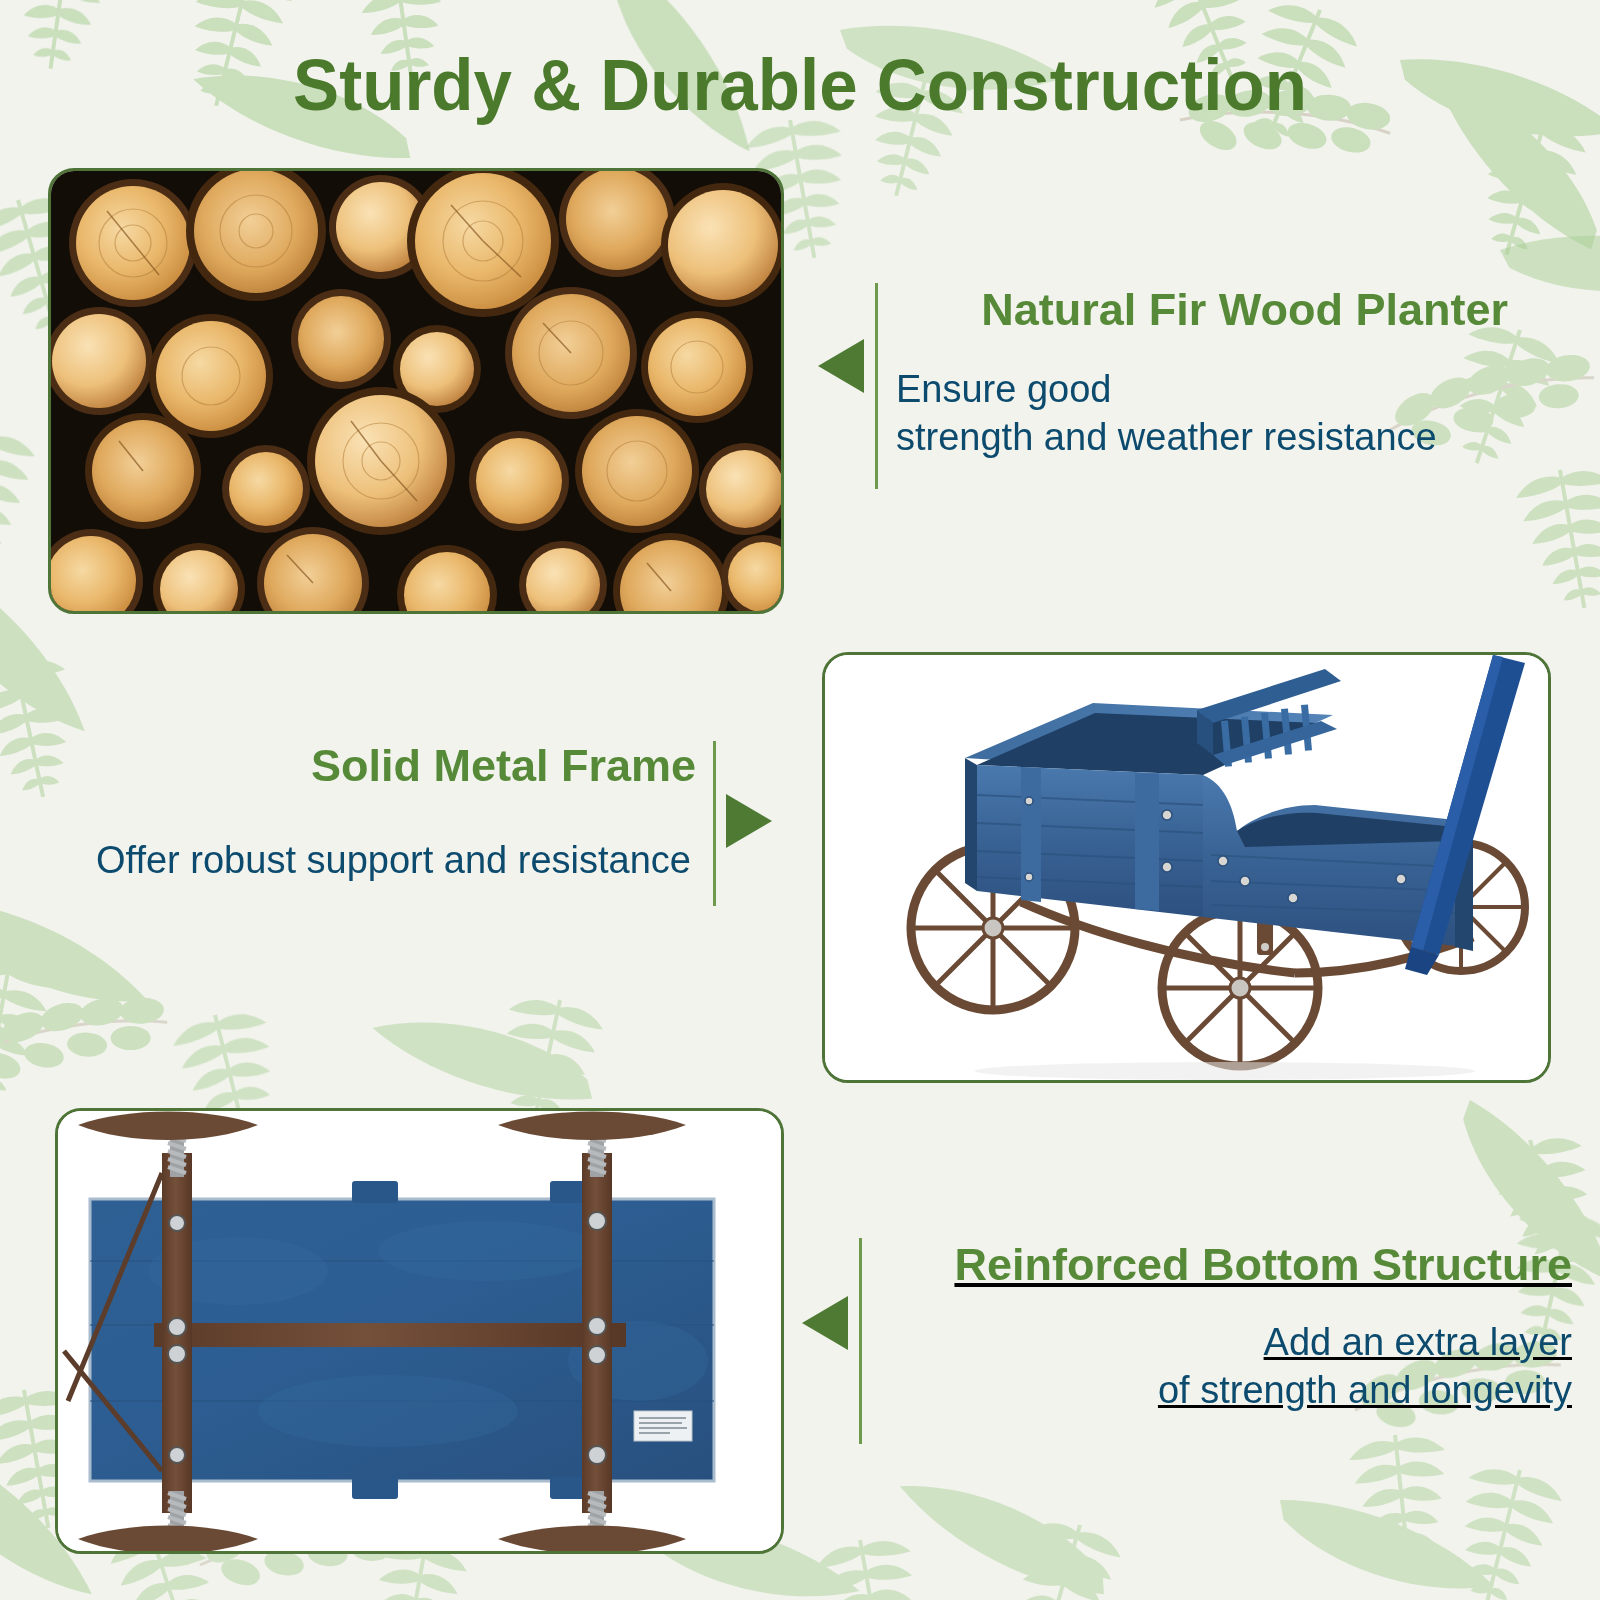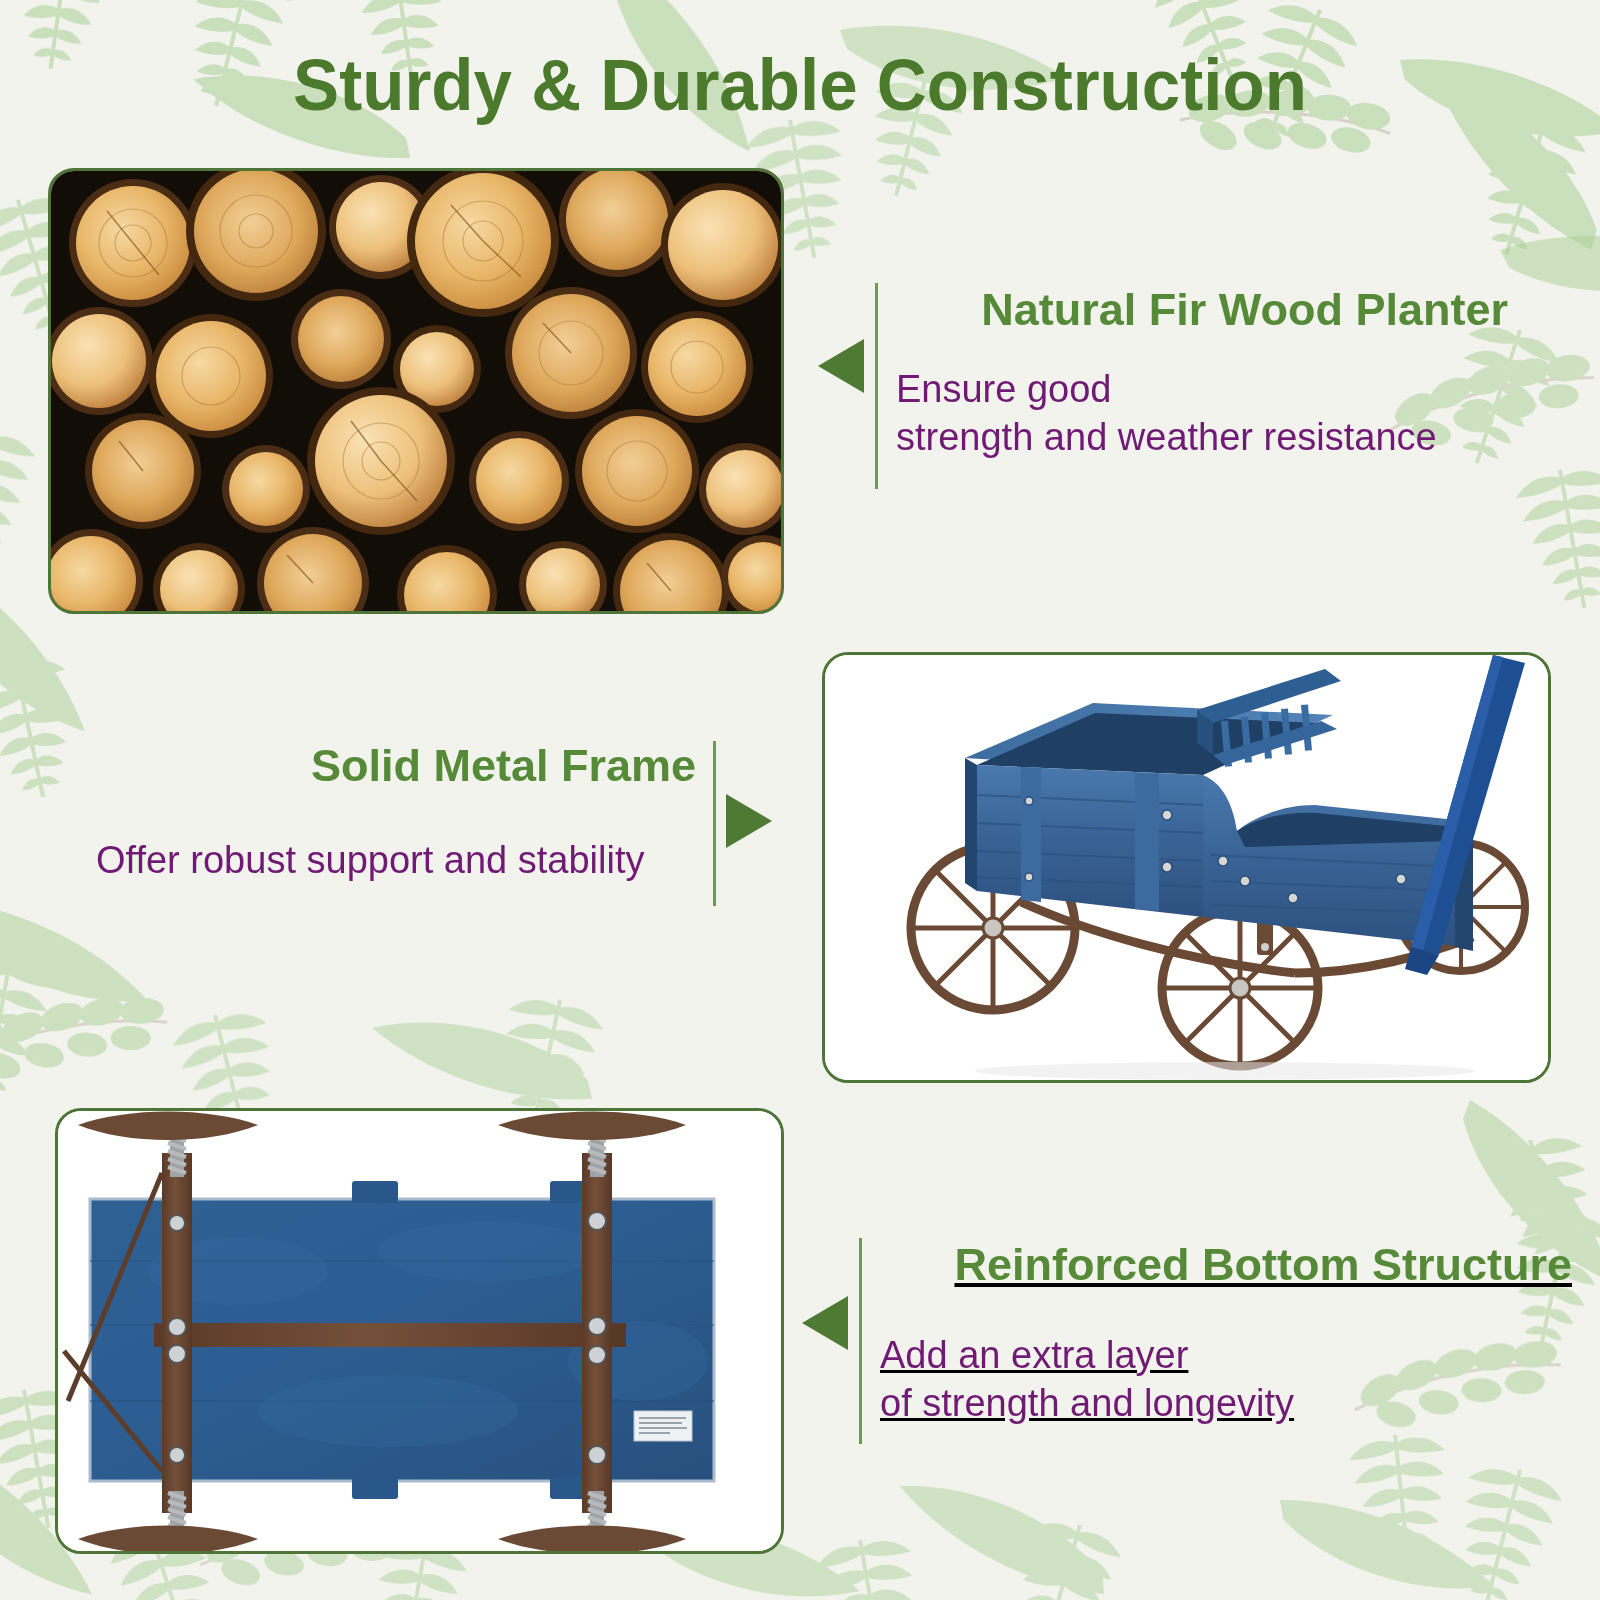--- a/index.html
+++ b/index.html
@@ -70,21 +70,21 @@
     color: #578a38;
     white-space: nowrap;
     margin: 0;
     text-align: right;
   }
   .feature-body {
     font-family: "Liberation Sans Narrow", "Liberation Sans", sans-serif;
     font-weight: normal;
     font-size: 38px;
     line-height: 1.28;
-    color: #701a75;
+    color: #0c4a6e;
     margin: 0;
     white-space: pre-line;
   }
 
   
   #feature-wood { left: 808px; top: 283px; width: 700px; }
   #feature-wood .feature-rule {
     position: absolute; left: 67px; top: 0; width: 3px; height: 206px;
     background: #6f9a4e;
   }
@@ -109,21 +109,21 @@
   
   #feature-reinforced { left: 792px; top: 1238px; width: 780px; text-decoration: underline; }
   #feature-reinforced .feature-rule {
     position: absolute; left: 67px; top: 0; width: 3px; height: 206px;
     background: #6f9a4e;
   }
   #feature-reinforced .marker {
     position: absolute; left: 10px; top: 58px;
   }
   #feature-reinforced .feature-text { margin-left: 88px; padding-top: 2px; }
-  #feature-reinforced .feature-body { margin-top: 41px; }
+  #feature-reinforced .feature-body { margin-top: 28px; text-align: right; }
 
   .tri { display: block; }
 </style>
 </head>
 <body>
 
 <div id="page">
 
   <svg id="leaf-layer" viewBox="0 0 1600 1600" width="1600" height="1600" aria-hidden="true">
     <defs>
@@ -352,21 +352,21 @@
 
   <div class="feature" id="feature-frame">
     <div class="feature-rule"></div>
     <div class="marker">
       <svg class="tri" width="46" height="54" viewBox="0 0 46 54" aria-hidden="true">
         <polygon points="46,27 0,0 0,54" fill="#4e7a33"></polygon>
       </svg>
     </div>
     <div class="feature-text">
       <div class="feature-heading">Solid Metal Frame</div>
-      <div class="feature-body">Offer robust support and stability</div>
+      <div class="feature-body">Offer robust support and resistance</div>
     </div>
   </div>
 
   <div class="panel" id="panel-wagon">
     <svg class="panel-canvas" viewBox="0 0 723 425" preserveAspectRatio="none" aria-hidden="true">
       <defs>
         <linearGradient id="blueSide" x1="0" y1="0" x2="0" y2="1">
           <stop offset="0%" stop-color="#4a79ae"></stop>
           <stop offset="45%" stop-color="#3a6496"></stop>
           <stop offset="100%" stop-color="#2d5180"></stop>

